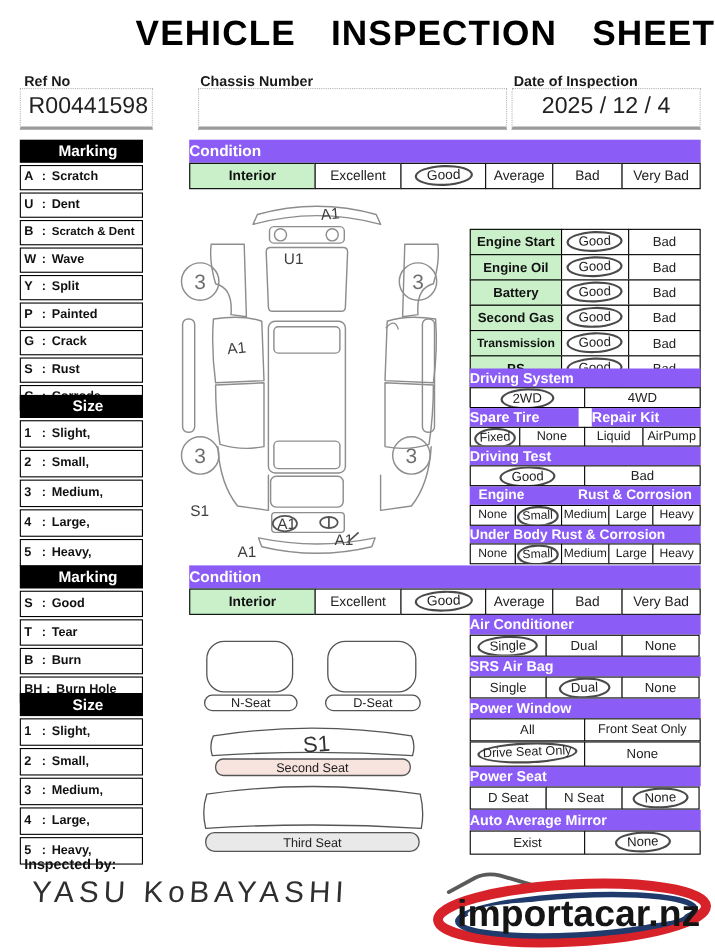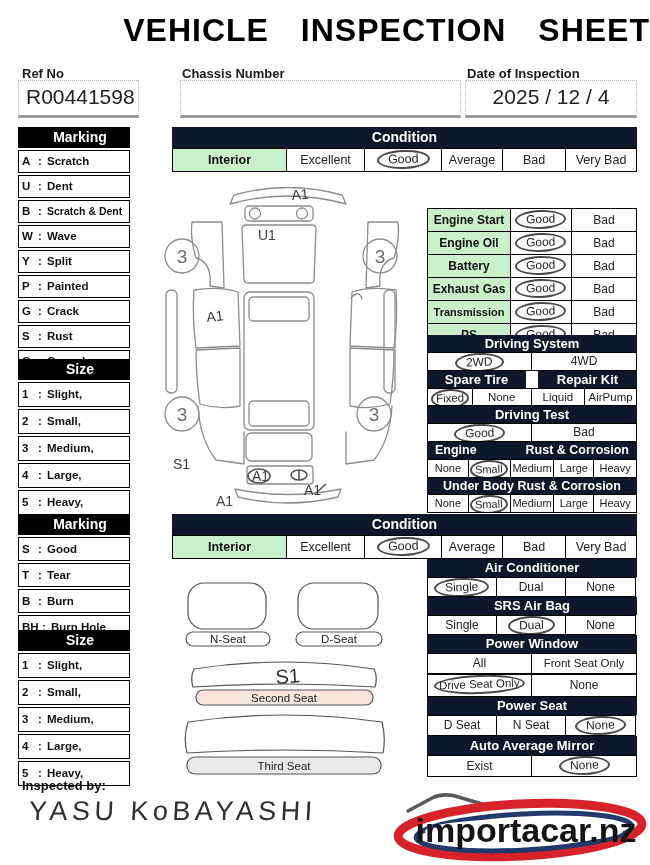--- a/index.html
+++ b/index.html
@@ -16,21 +16,21 @@
   
   .ltable { position:absolute; width:112px; }
   .lhdr { background:#000; color:#fff; text-align:center; font-size:14px; font-weight:bold;
           height:21px; line-height:21px;padding-left:12px; }
   .lrow { border:1px solid #000; height:21px; line-height:21px; margin-top:2px;
           font-size:11.5px; font-weight:bold; display:flex; white-space:nowrap; background:#fff; }
   .lrow .code { width:16px; padding-left:3px; }
   .lrow .colon { width:9px; }
 
   
-  .band { background:#0f172a; color:#fff; font-weight:bold; text-align:center; font-size:13px; }
+  .band { background:#8b5cf6; color:#fff; font-weight:bold; text-align:left; font-size:13px; }
 
   
   .orow { display:flex; }
   .ocell { border:1px solid #000; background:#fff; text-align:center; font-size:12px; color:#222;
            box-sizing:border-box; overflow:hidden; white-space:nowrap; }
   .ocell + .ocell { margin-left:-1px; }
   .glabel { background:var(--cell_green,#c9f0c9); font-weight:bold; color:#111; }
 
   
   .sel { display:inline-block; border:2.5px solid var(--circle_mark,#4a4a4a); border-radius:50%;
@@ -177,21 +177,21 @@
       <div class="ocell glabel" style="width:84px">Engine Oil</div>
       <div class="ocell" style="width:62px"><span class="sel">Good</span></div>
       <div class="ocell" style="width:66px">Bad</div>
     </div>
     <div class="orow">
       <div class="ocell glabel" style="width:84px">Battery</div>
       <div class="ocell" style="width:62px"><span class="sel">Good</span></div>
       <div class="ocell" style="width:66px">Bad</div>
     </div>
     <div class="orow">
-      <div class="ocell glabel" style="width:84px">Exhaust Gas</div>
+      <div class="ocell glabel" style="width:84px">Second Gas</div>
       <div class="ocell" style="width:62px"><span class="sel">Good</span></div>
       <div class="ocell" style="width:66px">Bad</div>
     </div>
     <div class="orow">
       <div class="ocell glabel" style="width:84px;font-size:11px">Transmission</div>
       <div class="ocell" style="width:62px"><span class="sel">Good</span></div>
       <div class="ocell" style="width:66px">Bad</div>
     </div>
     <div class="orow">
       <div class="ocell glabel" style="width:84px">PS</div>

